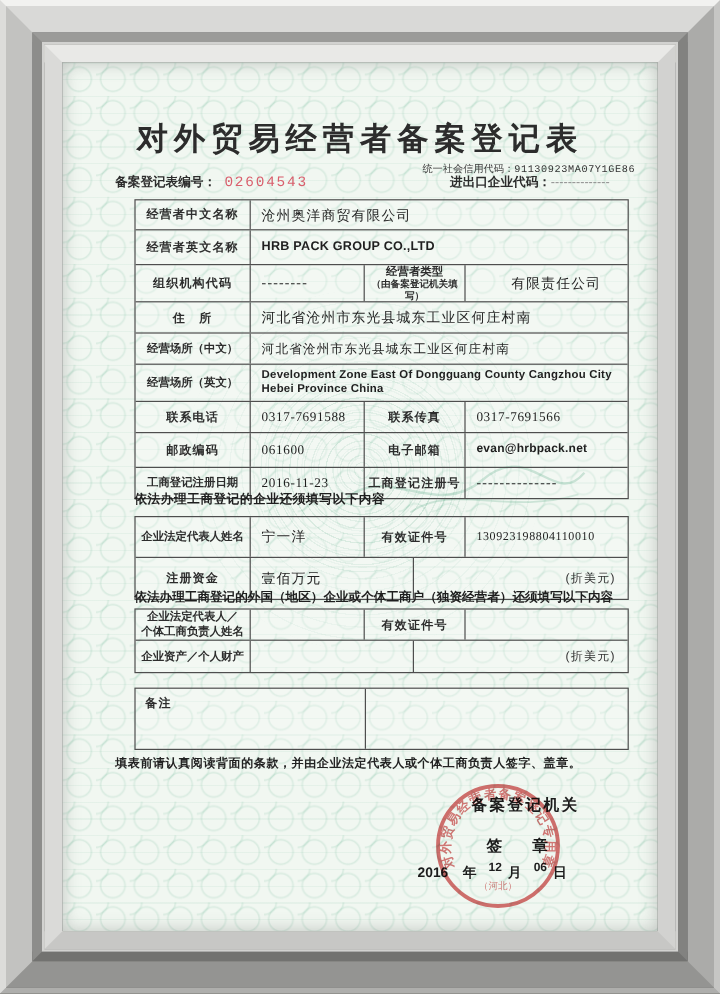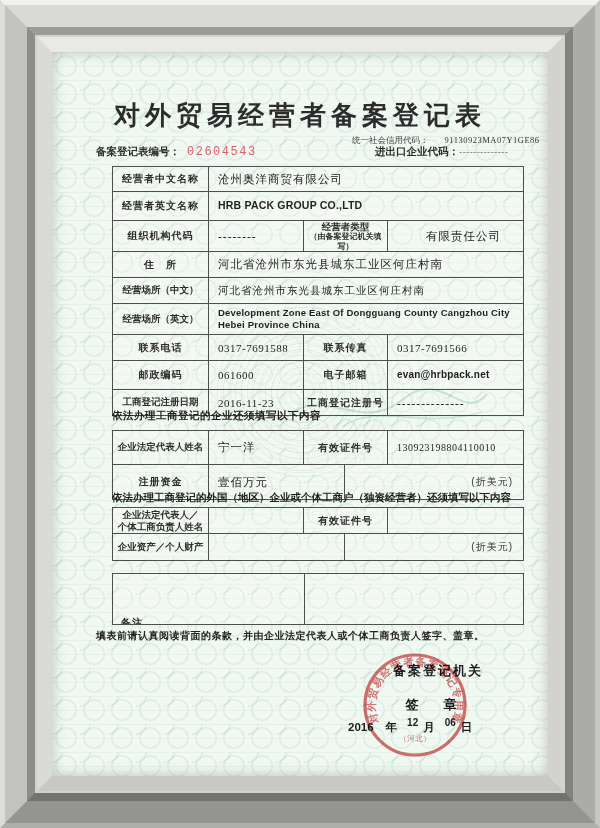--- a/index.html
+++ b/index.html
@@ -26,21 +26,21 @@
   .wm{position:absolute;border-radius:50%;pointer-events:none;}
   .wm1{left:160px;top:250px;width:180px;height:180px;
        background:repeating-radial-gradient(circle, rgba(96,172,138,.15) 0 1px, rgba(0,0,0,0) 1px 6px);}
   .wm2{left:100px;top:190px;width:300px;height:300px;
        background:repeating-radial-gradient(circle, rgba(96,172,138,.08) 0 1px, rgba(0,0,0,0) 1px 10px);}
   .scribble{position:absolute;left:230px;top:320px;pointer-events:none;}
   
   .title{position:absolute;top:46px;left:0;right:0;margin:0;text-align:center;
          font-size:26px;font-weight:bold;letter-spacing:5px;color:#2c2c2c;}
   .credit-line{position:absolute;top:83px;left:300px;font-size:8.5px;color:#3c3c3c;white-space:nowrap;}
-  .credit-line .code{margin-left:16px;font-family:Liberation Serif, serif;letter-spacing:.5px;color:#333;}
+  .credit-line .code{font-family:Liberation Mono, monospace;letter-spacing:.5px;color:#333;}
   .formno-line{position:absolute;top:93px;left:44px;right:40px;display:flex;
                justify-content:space-between;font-size:10.5px;font-weight:600;color:#2c2c2c;}
   .red-no{color:#d95f6d;font-family:"Liberation Mono",monospace;font-weight:normal;
           font-size:12px;letter-spacing:1.5px;margin-left:7px;}
   .dash{color:#8b8b8b;font-weight:normal;letter-spacing:0;}
   
   .tbl{position:absolute;left:60px;width:412px;box-sizing:border-box;
        border:1px solid #4e4e4e;background:rgba(255,255,255,.18);}
   .row{display:flex;border-top:1px solid #4e4e4e;}
   .row:first-child{border-top:none;}
@@ -58,21 +58,21 @@
   .val{justify-content:flex-start;padding-left:9px;font-family:"Liberation Serif",serif;
        font-size:11.5px;color:#1f1f1f;letter-spacing:1px;}
   .val.en{font-family:"Liberation Sans",sans-serif;font-weight:bold;font-size:10.5px;
           letter-spacing:.2px;line-height:1.25;padding-right:6px;}
   .val.sm-en{font-size:9.5px;}
   .val.num{letter-spacing:.5px;font-size:11px;}
   .val.id{font-size:10px;letter-spacing:.5px;}
   .twoline{flex-direction:column;line-height:1.2;}
   .twoline .sub{font-size:8px;letter-spacing:0;font-weight:600;color:#2d2d2d;}
   .note-cell{justify-content:flex-end;padding-right:10px;font-size:10px;color:#333;letter-spacing:1px;}
-  .top-left{justify-content:flex-start;align-items:flex-start;padding:5px 8px;margin-top:37px;}
+  .top-left{justify-content:flex-start;align-items:flex-start;padding:5px 8px;}
   .sechead{position:absolute;left:60px;font-size:10.5px;font-weight:bold;color:#1e1e1e;letter-spacing:.5px;}
   .footnote{position:absolute;top:577px;left:44px;font-size:10px;font-weight:bold;
             color:#222;letter-spacing:.5px;}
   
   .authority{position:absolute;top:610px;left:330px;width:112px;text-align:center;
              font-size:13px;font-weight:bold;letter-spacing:2px;color:#1c1c1c;}
   .signword{position:absolute;top:644px;left:326px;width:112px;text-align:center;
             font-size:13px;font-weight:bold;letter-spacing:6px;color:#1c1c1c;}
   .dateline{position:absolute;top:668px;left:296px;display:flex;align-items:baseline;
             font-size:11.5px;font-weight:600;color:#1c1c1c;}

